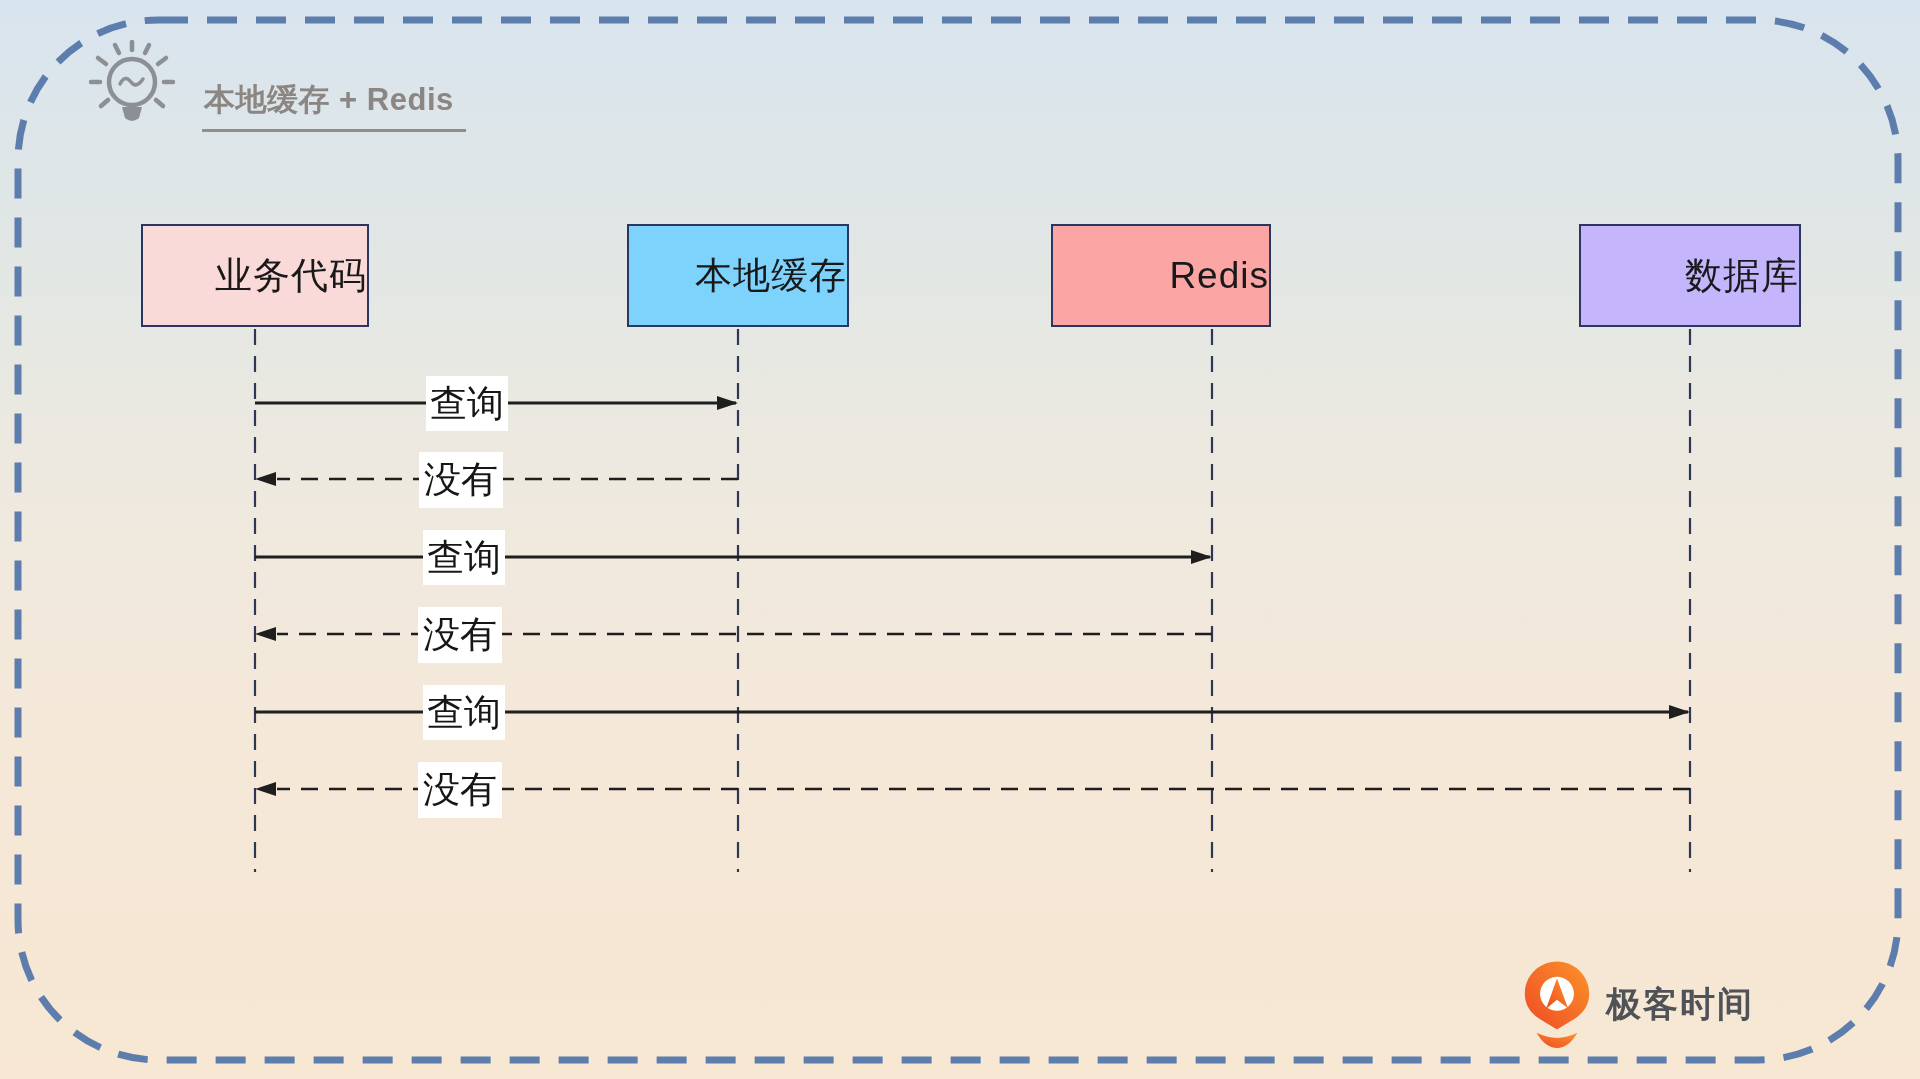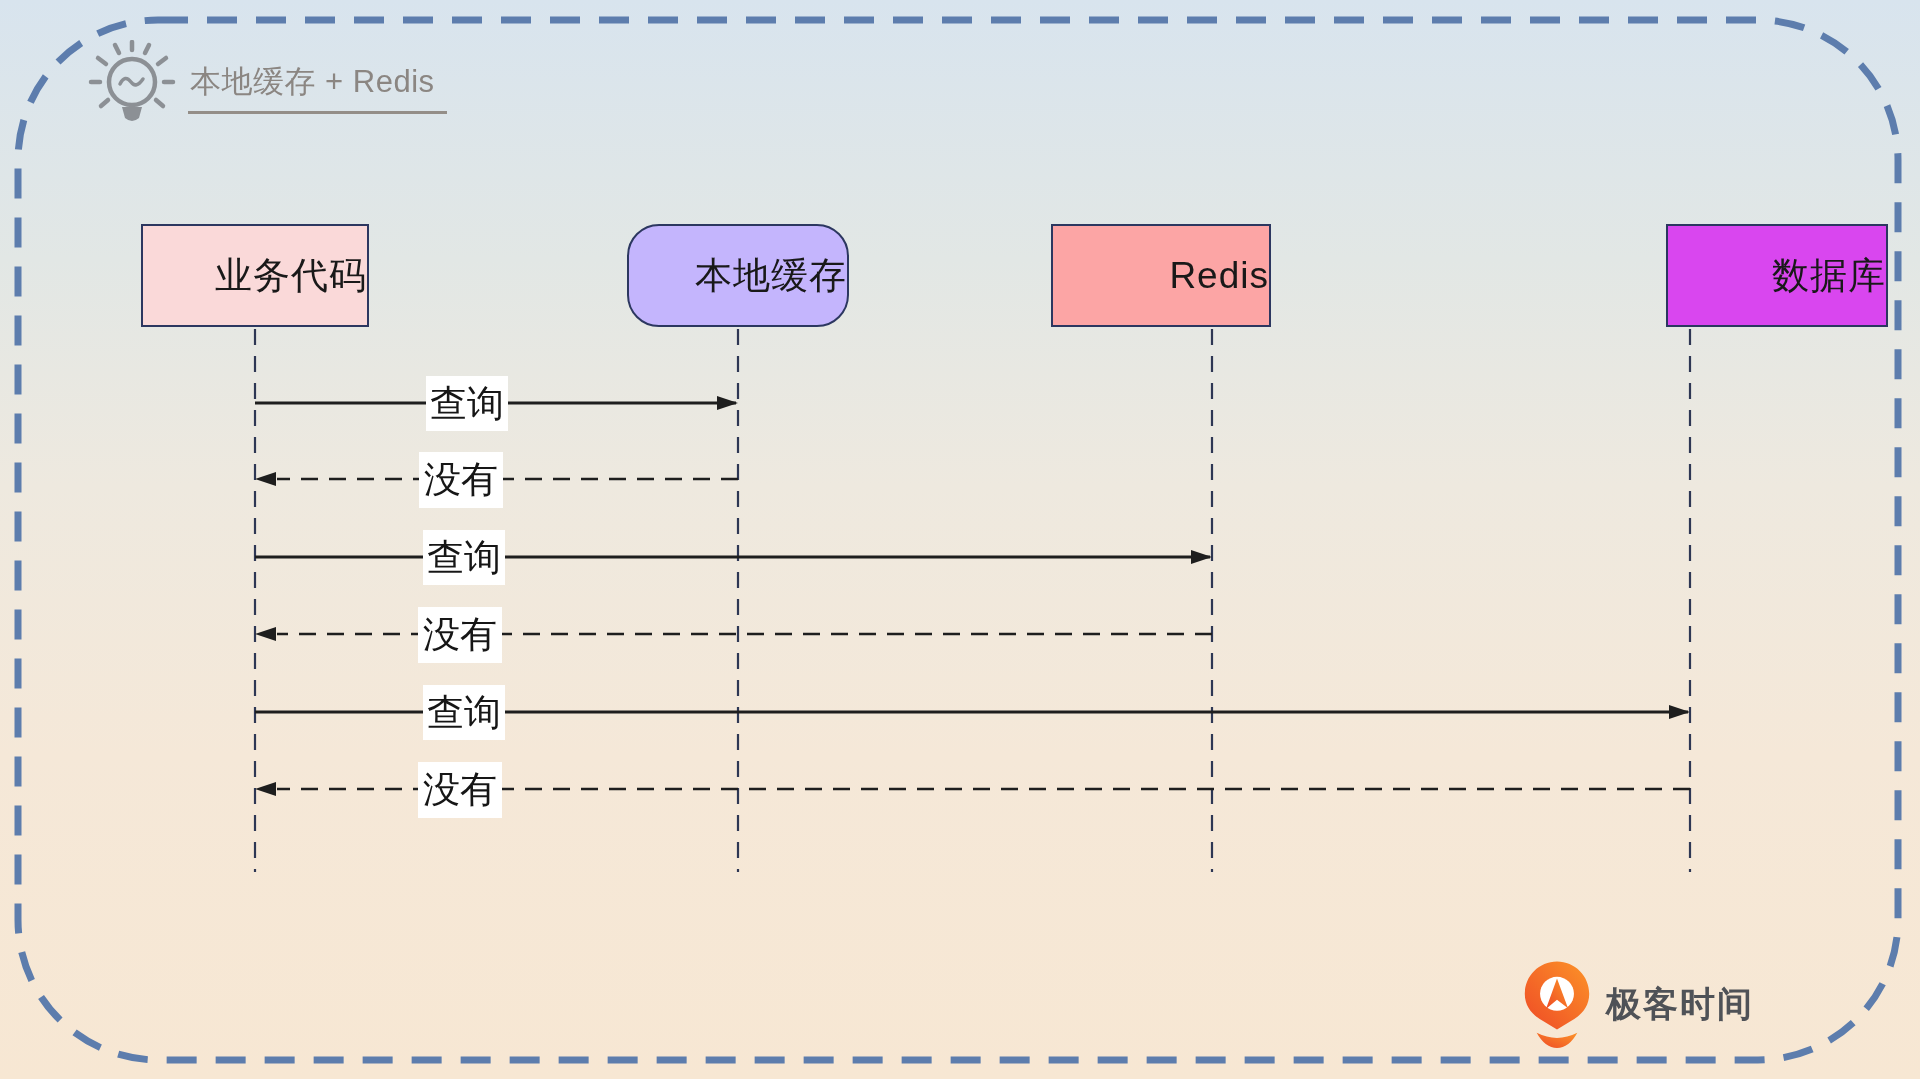--- a/index.html
+++ b/index.html
@@ -28,28 +28,28 @@
   }
 
   
   .actor {
     position: absolute; box-sizing: border-box; height: 103px;
     border: 2.5px solid #2c3760;
     display: flex; align-items: center; justify-content: flex-end;
     font-size: 37px; color: #191919; letter-spacing: 1px;
   }
   .actor--business { left: 141px; top: 224px; width: 228px; background: #fad9d9; }
-  .actor--localcache { left: 627px; top: 224px; width: 222px; background: #c4b5fd; border-radius: 32px; }
+  .actor--localcache { left: 627px; top: 224px; width: 222px; background: #7dd3fc; }
   .actor--redis { left: 1051px; top: 224px; width: 220px; background: #fca5a5; }
-  .actor--database { left: 1666px; top: 224px; width: 222px; background: #d946ef; }
+  .actor--database { left: 1579px; top: 224px; width: 222px; background: #c4b5fd; }
 
   
   .title-row {
     position: absolute; left: 86px; top: 40px;
-    display: flex; align-items: center; gap: 10px;
+    display: flex; align-items: flex-end; gap: 24px; font-weight: bold;
   }
   .title-text {
     font-size: 31px; color: #8b8682; letter-spacing: 0.5px;
     border-bottom: 3px solid #948e88;
     padding: 0 12px 8px 2px; margin-top: 2px;
   }
 
   
   .logo {
     position: absolute; left: 1518px; top: 958px;

